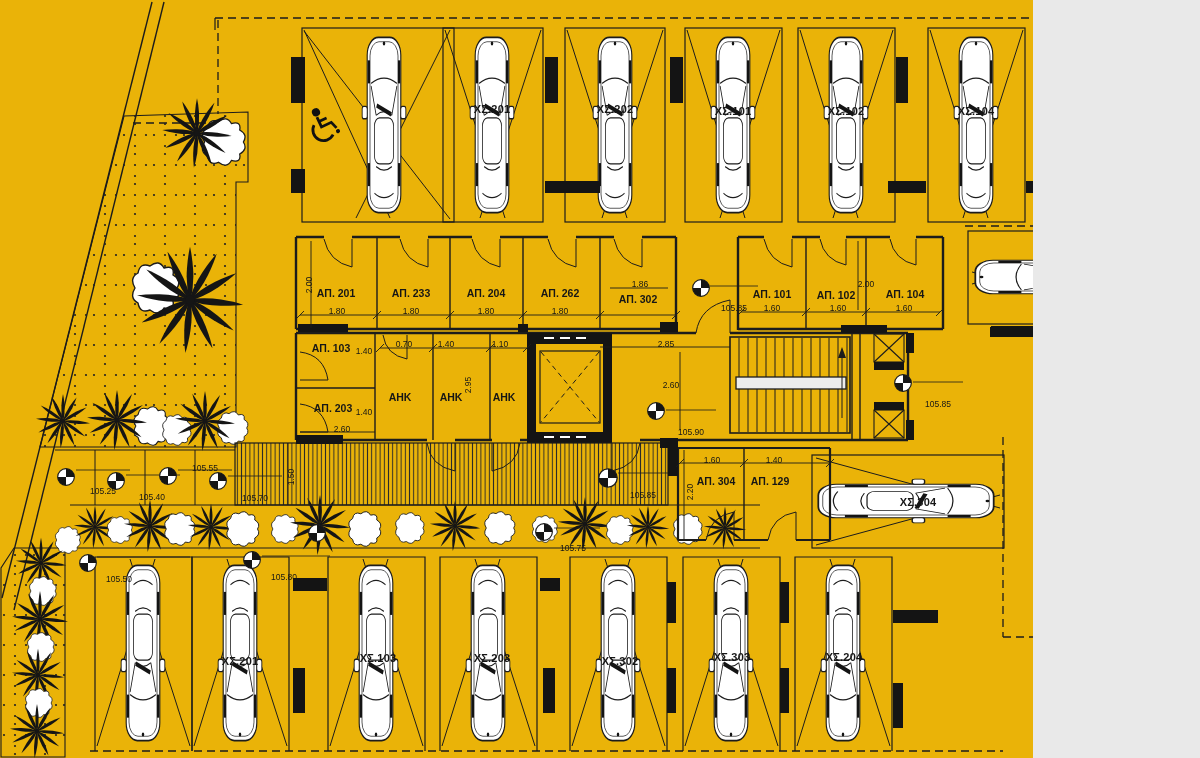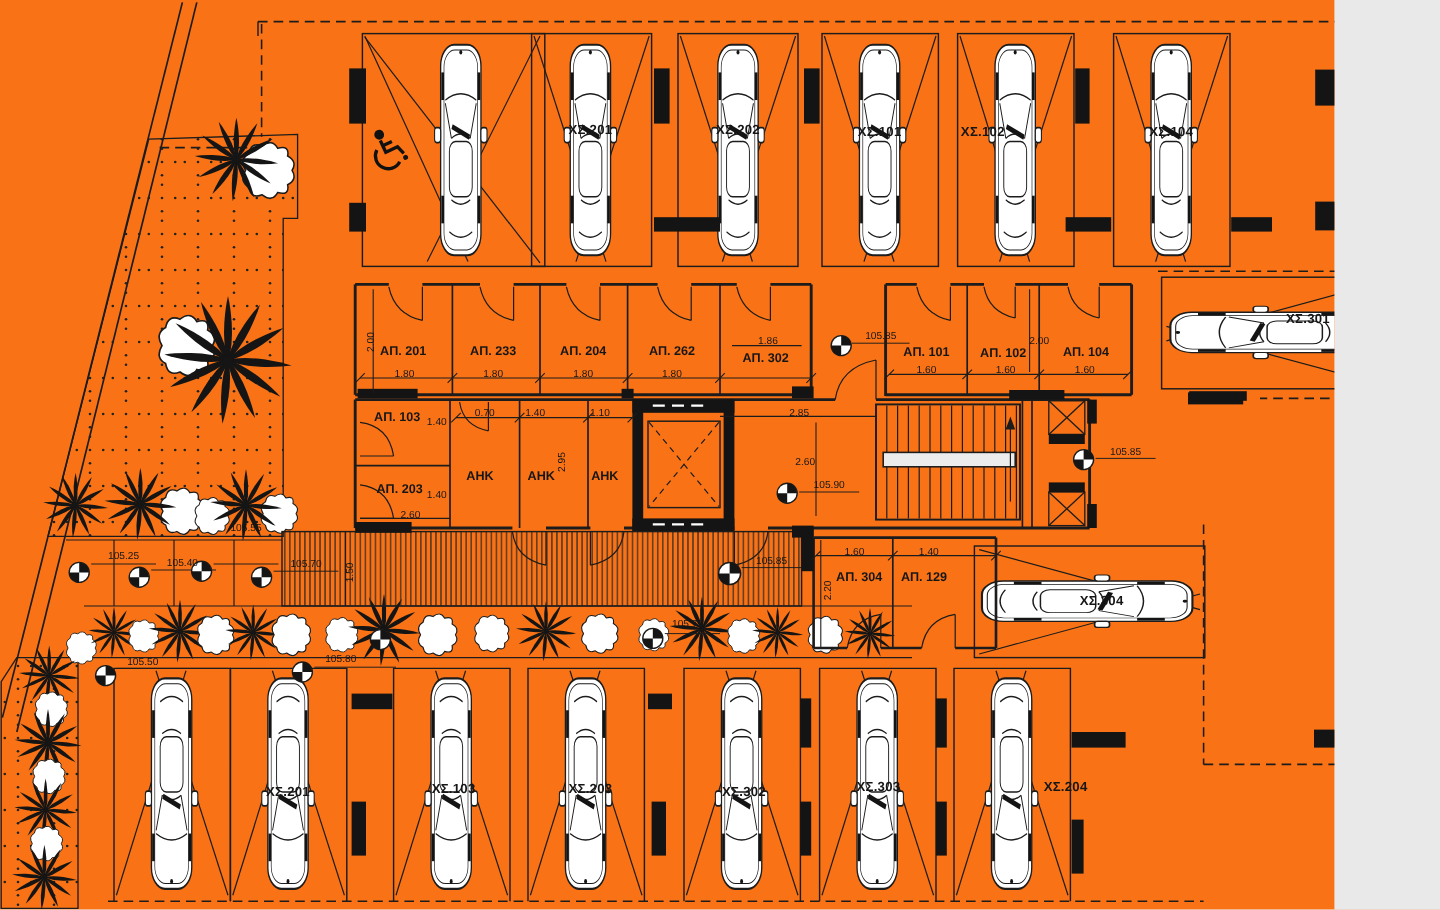--- a/index.html
+++ b/index.html
@@ -1,23 +1,23 @@
 <!DOCTYPE html>
 <html><head>
 <meta charset="utf-8">
 <style>
   html,body{margin:0;padding:0;background:#e9e9e9;}
-  #stage{position:relative;width:1112px;height:758px;background:#f97316;overflow:hidden;
+  #stage{position:relative;width:1033px;height:758px;background:#eab308;overflow:hidden;
          font-family:"Liberation Sans", sans-serif;}
   #linework{position:absolute;left:0;top:0;}
   .t{position:absolute;transform:translate(-50%,-50%);white-space:nowrap;color:#161616;line-height:1;}
   .s{font-size:11px;font-weight:700;letter-spacing:.2px;}
   .r{font-size:10.5px;font-weight:700;}
   .d{font-size:8.5px;font-weight:400;}
-  .e{font-size:8.5px;font-weight:400;}
+  .e{font-size:8.5px;font-weight:400;margin-top:28px;}
   .rot{transform:translate(-50%,-50%) rotate(-90deg);}
 </style>
 </head>
 <body>
 
 <div id="stage">
 
 <svg id="linework" width="1200" height="758" viewBox="0 0 1200 758" stroke="#1c1c1c" fill="none" stroke-width="1.2">
   <defs>
     <pattern id="hatchV" patternUnits="userSpaceOnUse" width="4.2" height="10">
@@ -418,30 +418,30 @@
     <use href="#bm" x="78" y="553" width="20" height="20"></use>
     <use href="#bm" x="242" y="550" width="20" height="20"></use>
     <use href="#bm" x="534" y="522" width="20" height="20"></use>
     <use href="#bm" x="307" y="523" width="20" height="20"></use>
   </g>
 </svg>
 
   <span class="t s" style="left:492px;top:109px">ΧΣ.201</span>
   <span class="t s" style="left:615px;top:109px">ΧΣ.202</span>
   <span class="t s" style="left:733px;top:111px">ΧΣ.101</span>
-  <span class="t s" style="left:819px;top:111px">ΧΣ.102</span>
+  <span class="t s" style="left:846px;top:111px">ΧΣ.102</span>
   <span class="t s" style="left:976px;top:111px">ΧΣ.104</span>
   <span class="t s" style="left:1090px;top:267px">ΧΣ.301</span>
   <span class="t s" style="left:918px;top:502px">ΧΣ.304</span>
   <span class="t s" style="left:240px;top:661px">ΧΣ.201</span>
   <span class="t s" style="left:378px;top:658px">ΧΣ.103</span>
   <span class="t s" style="left:492px;top:658px">ΧΣ.203</span>
   <span class="t s" style="left:620px;top:661px">ΧΣ.302</span>
   <span class="t s" style="left:732px;top:657px">ΧΣ.303</span>
-  <span class="t s" style="left:888px;top:657px">ΧΣ.204</span>
+  <span class="t s" style="left:844px;top:657px">ΧΣ.204</span>
 
   <span class="t r" style="left:336px;top:293px">ΑΠ. 201</span>
   <span class="t r" style="left:411px;top:293px">ΑΠ. 233</span>
   <span class="t r" style="left:486px;top:293px">ΑΠ. 204</span>
   <span class="t r" style="left:560px;top:293px">ΑΠ. 262</span>
   <span class="t r" style="left:638px;top:299px">ΑΠ. 302</span>
   <span class="t r" style="left:772px;top:294px">ΑΠ. 101</span>
   <span class="t r" style="left:836px;top:295px">ΑΠ. 102</span>
   <span class="t r" style="left:905px;top:294px">ΑΠ. 104</span>
   <span class="t r" style="left:331px;top:348px">ΑΠ. 103</span>

